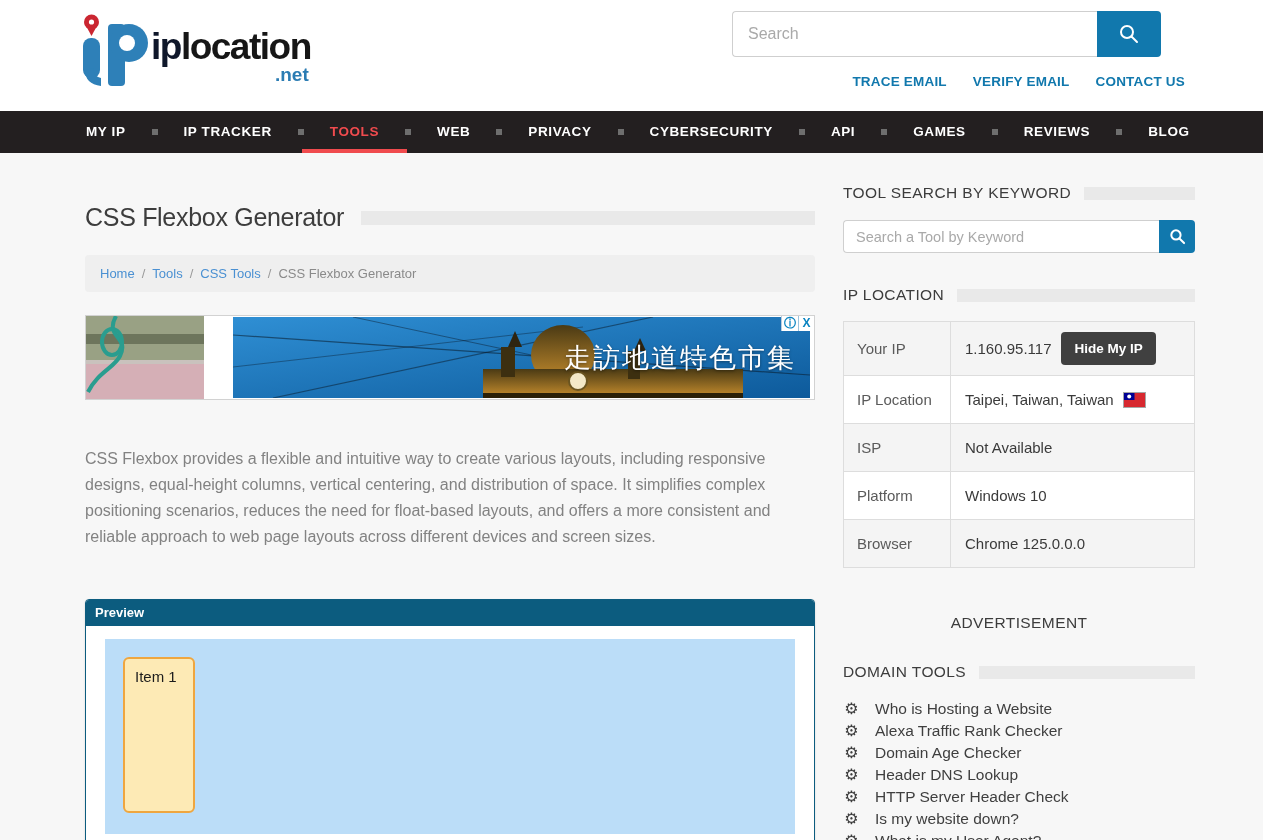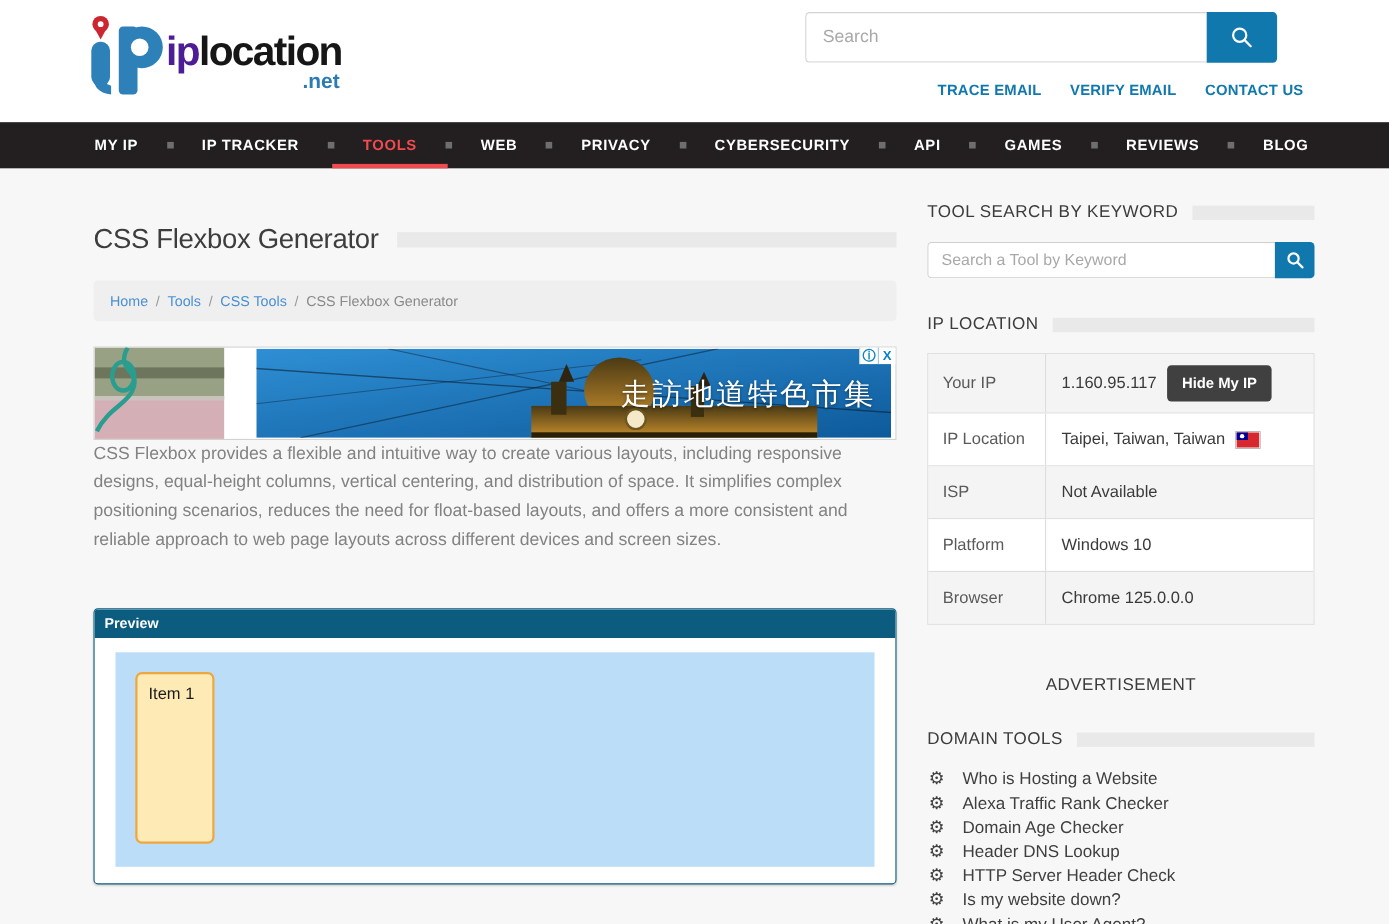--- a/index.html
+++ b/index.html
@@ -3,21 +3,21 @@
 <meta charset="utf-8">
 <style>
   * { margin:0; padding:0; box-sizing:border-box; }
   html,body { width:1263px; height:840px; overflow:hidden; background:#f7f7f7;
     font-family:"Liberation Sans", sans-serif; }
 
   
   .top-header { position:relative; width:100%; height:111px; background:#ffffff; }
   .logo { position:absolute; left:75px; top:10px; display:flex; align-items:flex-start; cursor:pointer; }
   .logo-text { position:relative; margin-left:2px; margin-top:18px; font-weight:bold; font-size:37px; letter-spacing:-1.5px; line-height:1; }
-  .lt-ip { color:#4c1d95; }
+  .lt-ip { color:#0f172a; }
   .lt-loc { color:#161616; }
   .lt-net { position:absolute; right:2px; bottom:-19px; font-size:19px; color:#2b7cb3; letter-spacing:0; }
   .hdr-search { position:absolute; left:732px; top:11px; display:flex; height:34px; }
   .hdr-search input { width:365px; height:46px; border:1px solid #cfcfcf; border-right:none;
     border-radius:4px 0 0 4px; padding:0 15px; font-size:16px; color:#444; outline:none; font-family:inherit; }
   .hdr-search input::placeholder, .tool-search input::placeholder { color:#a9a9a9; }
   .hdr-search button { width:64px; height:46px; background:#1178ad; border:none; border-radius:0 4px 4px 0; cursor:pointer;
     display:flex; align-items:center; justify-content:center; }
   .hdr-links { position:absolute; right:78px; top:74px; display:flex; gap:26px; }
   .hdr-links a { color:#1178ad; font-weight:bold; font-size:13.5px; text-decoration:none; letter-spacing:.2px; cursor:pointer; }
@@ -47,21 +47,21 @@
     display:flex; align-items:center; }
   .ad-left { width:118px; height:83px; flex:none; }
   .ad-right { position:relative; width:577px; height:81px; margin-left:29px; }
   .ad-caption { position:absolute; right:14px; top:50%; transform:translateY(-50%); color:#ffffff;
     font-size:27px; letter-spacing:2px; text-shadow:0 1px 3px rgba(0,0,0,.45); white-space:nowrap; }
   .adchoices { position:absolute; top:0; right:0; display:flex; background:#ffffff; border-left:1px solid #bcd;
     font-size:12px; line-height:15px; }
   .adchoices span { width:16px; height:15px; text-align:center; color:#0a84c1; font-weight:bold; cursor:pointer; }
   .adchoices span + span { border-left:1px solid #9cc3dd; }
 
-  .desc { width:722px; font-size:16px; line-height:1.63; color:#828282; }
+  .desc { margin-top:46px; width:722px; font-size:16px; line-height:1.63; color:#828282; }
 
   .preview-panel { margin-top:49px; border:1px solid #0c5c7f; border-radius:4px; background:#ffffff;
     box-shadow:0 1px 2px rgba(0,0,0,.15); overflow:hidden; }
   .preview-header { height:26px; background:#0c5c7f; color:#ffffff; font-weight:bold; font-size:13px;
     line-height:26px; padding-left:9px; }
   .preview-body { padding:13px 19px 15px 19px; }
   .flex-container { height:195px; background:#bbddf8; display:flex; }
   .flex-item { width:72px; height:156px; margin:18px; background:#fdeab5; border:2px solid #efa63f;
     border-radius:6px; padding:9px 10px; font-size:15px; color:#1c1c1c; cursor:pointer; }
 

